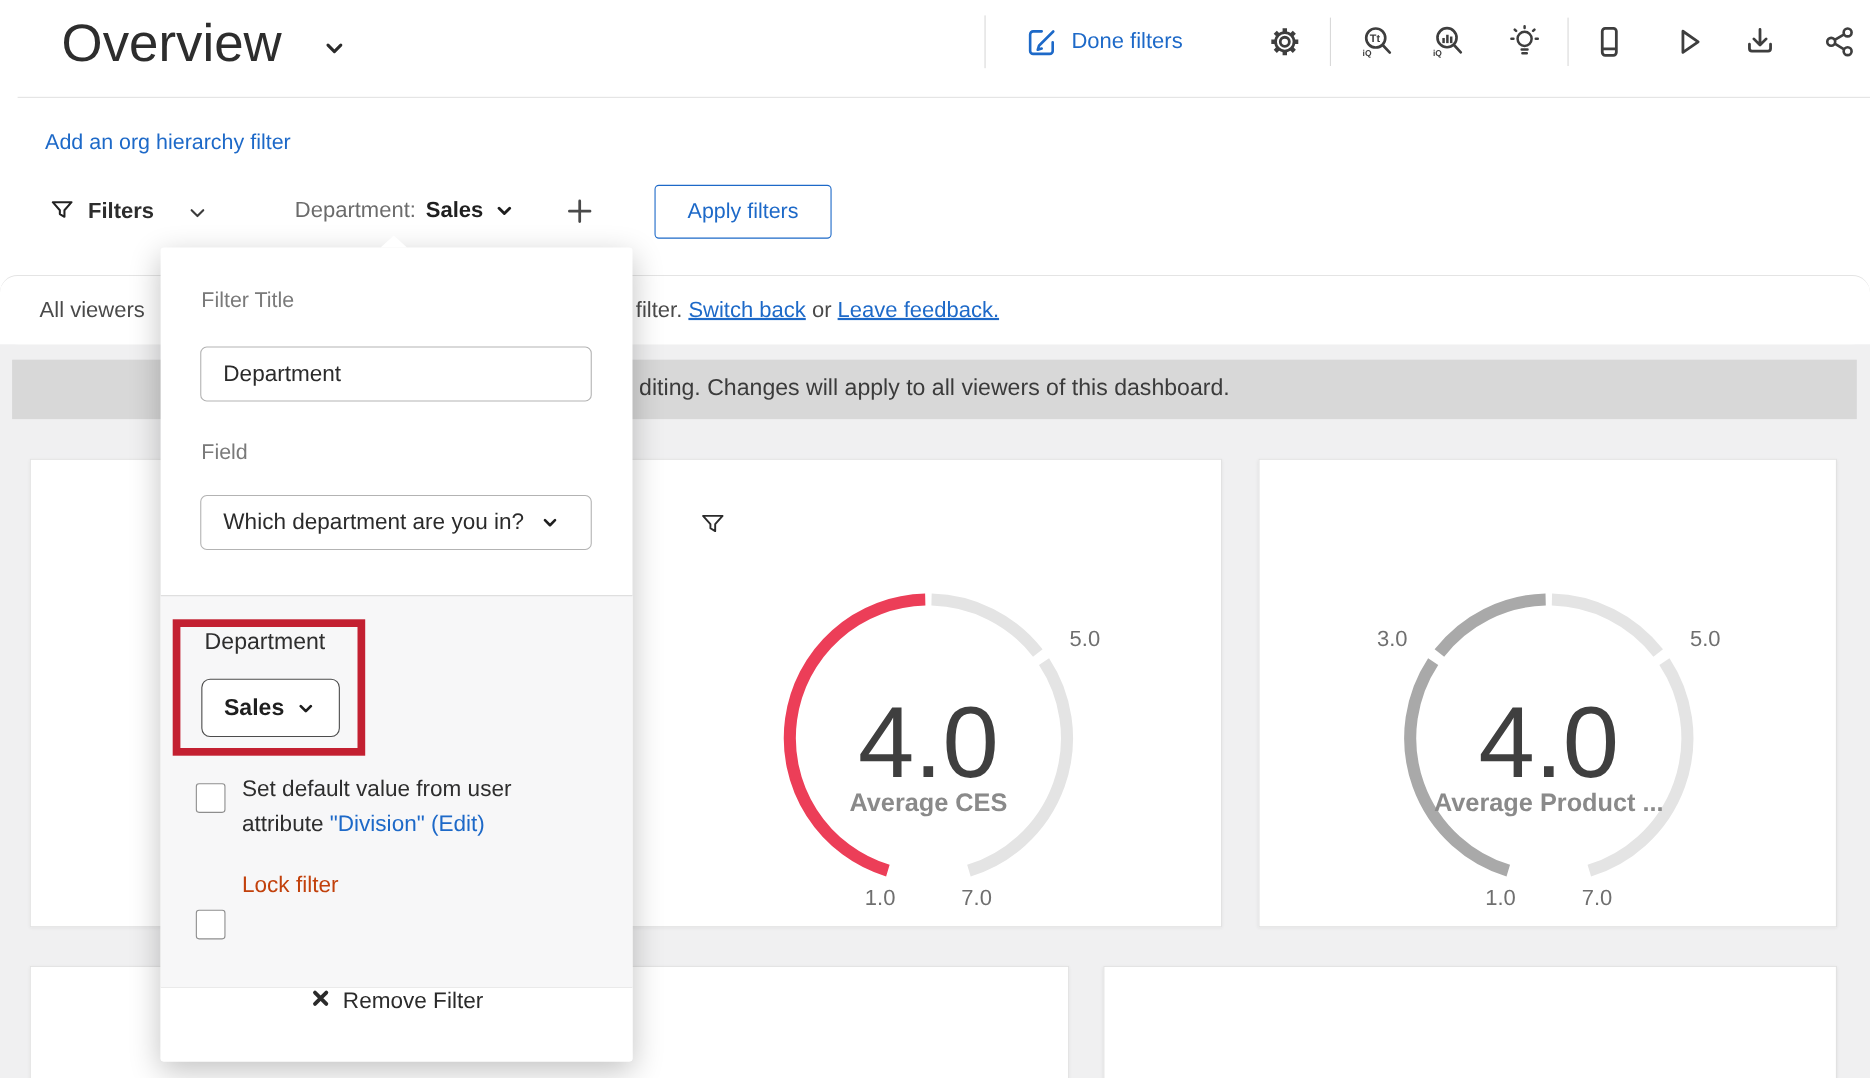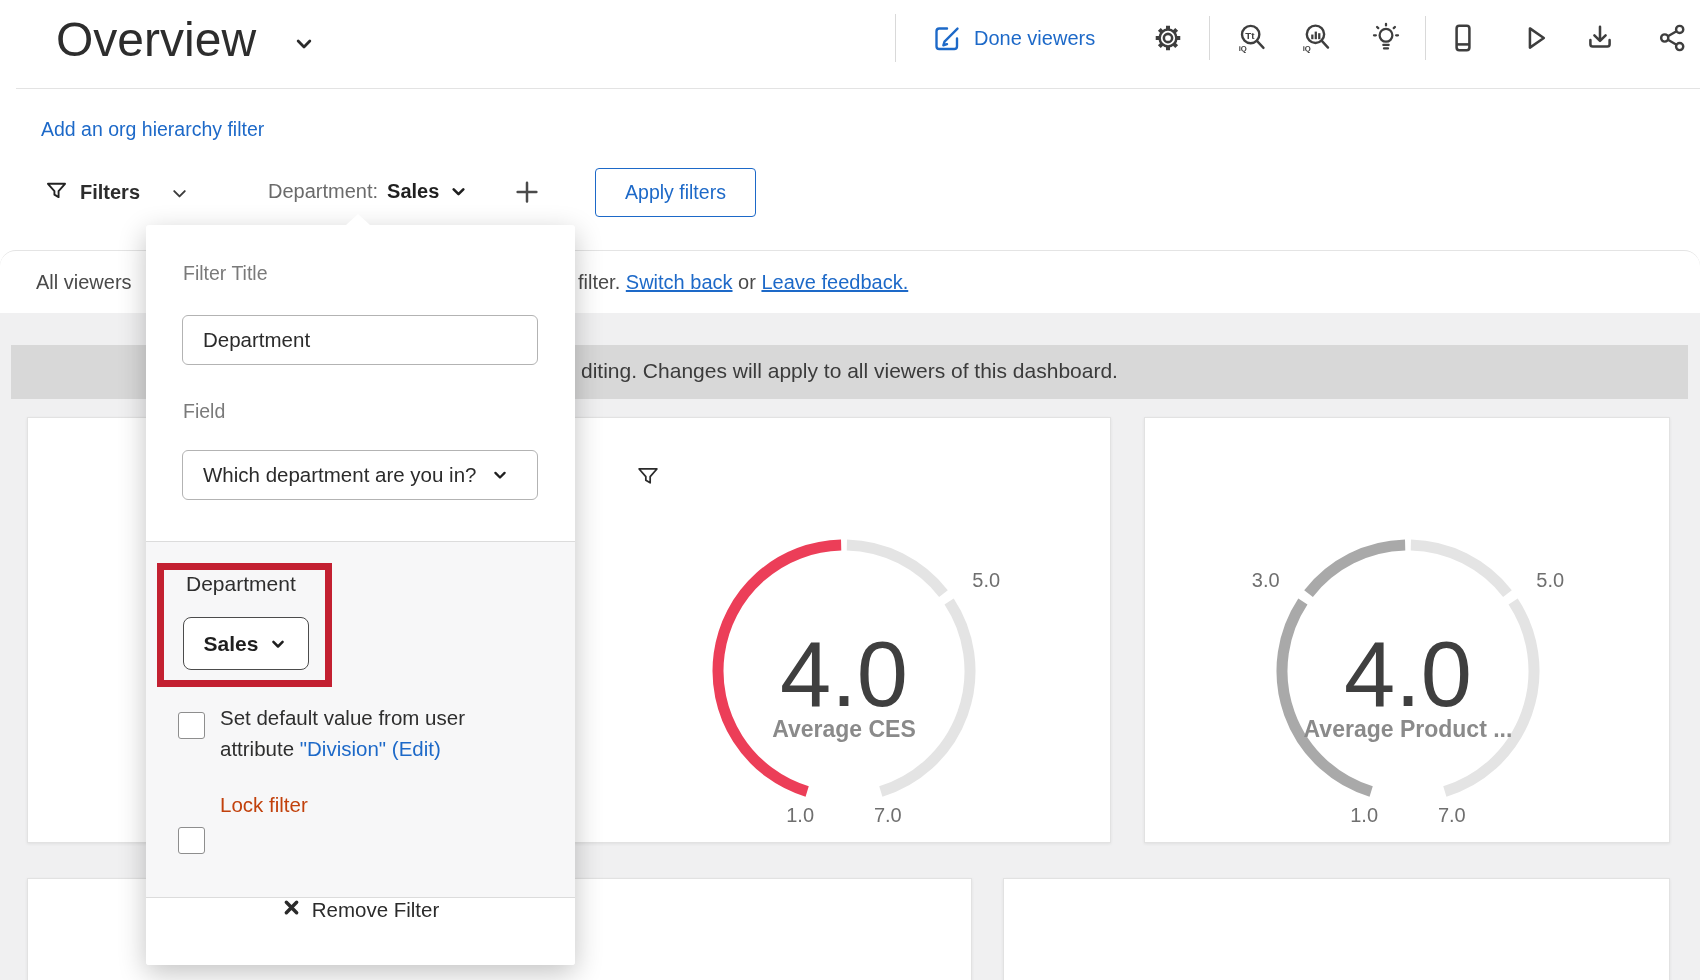--- a/index.html
+++ b/index.html
@@ -39,21 +39,21 @@
 
   
   .viewer-bar { position:absolute; left:0; top:250px; width:1700px; height:63px; background:#fff;
     border-top:1px solid #e4e4e4; z-index:5;border-radius:16px; }
   .audience { position:absolute; left:36px; top:20px; font-size:20px; color:#4a4a4a; }
   .viewer-msg { position:absolute; left:578px; top:20px; font-size:20px; color:#4a4a4a; white-space:nowrap; }
   .viewer-msg a { color:var(--blue,#1d69c8); }
 
   
   .lower-bg { position:absolute; left:0; top:313px; width:1700px; height:667px; background:#f0f0f1; z-index:0; }
-  .notice-banner { position:absolute; left:11px; top:345px; width:1677px; height:54px;
+  .notice-banner { position:absolute; left:11px; top:327px; width:1677px; height:54px;
     background:var(--banner,#d8d8d8); z-index:1;padding-left:26px; }
   .notice-text { position:absolute; left:570px; top:14px; font-size:21px; color:#3b3b3b; white-space:nowrap; }
 
   .card { position:absolute; background:#fff; border:1px solid #e2e2e2;
     box-shadow:0 1px 3px rgba(0,0,0,.07); z-index:2; }
   .card1 { left:27px; top:417px; width:1084px; height:426px; }
   .card2 { left:1144px; top:417px; width:526px; height:426px; }
   .card3 { left:27px;  top:878px; width:945px; height:110px; }
   .card4 { left:1003px; top:878px; width:667px; height:110px; }
   .card-funnel { position:absolute; left:607px; top:46px; color:#2b2b2b; }
@@ -102,21 +102,21 @@
 
   <div class="hdr-divider" style="left:879px"></div>
 
   <button class="done-editing-btn">
     <span>
       <svg width="30" height="30" viewBox="0 0 24 24" fill="none" stroke="currentColor" stroke-width="1.9" stroke-linecap="round" stroke-linejoin="round">
         <path d="M20 12.4 V18.6 A2.2 2.2 0 0 1 17.8 20.8 H5.8 A2.2 2.2 0 0 1 3.6 18.6 V6.6 A2.2 2.2 0 0 1 5.8 4.4 H12"></path>
         <path d="M10 14.9 L20.4 4.5 M10 14.9 l-0.9 2.9 2.9 -0.9"></path>
       </svg>
     </span>
-    <span>Done viewers</span>
+    <span>Done filters</span>
   </button>
 
   <button class="icon-btn" style="left:1136px">
     <svg width="32" height="32" viewBox="0 0 24 24" fill="none" stroke="currentColor">
       <circle cx="12" cy="12" r="3.1" stroke-width="1.9"></circle>
       <circle cx="12" cy="12" r="6.3" stroke-width="1.9"></circle>
       <g stroke-width="3">
         <path d="M12 5.7 V2.8 M12 18.3 V21.2 M5.7 12 H2.8 M18.3 12 H21.2 M7.55 7.55 L5.5 5.5 M16.45 16.45 L18.5 18.5 M16.45 7.55 L18.5 5.5 M7.55 16.45 L5.5 18.5"></path>
       </g>
     </svg>

